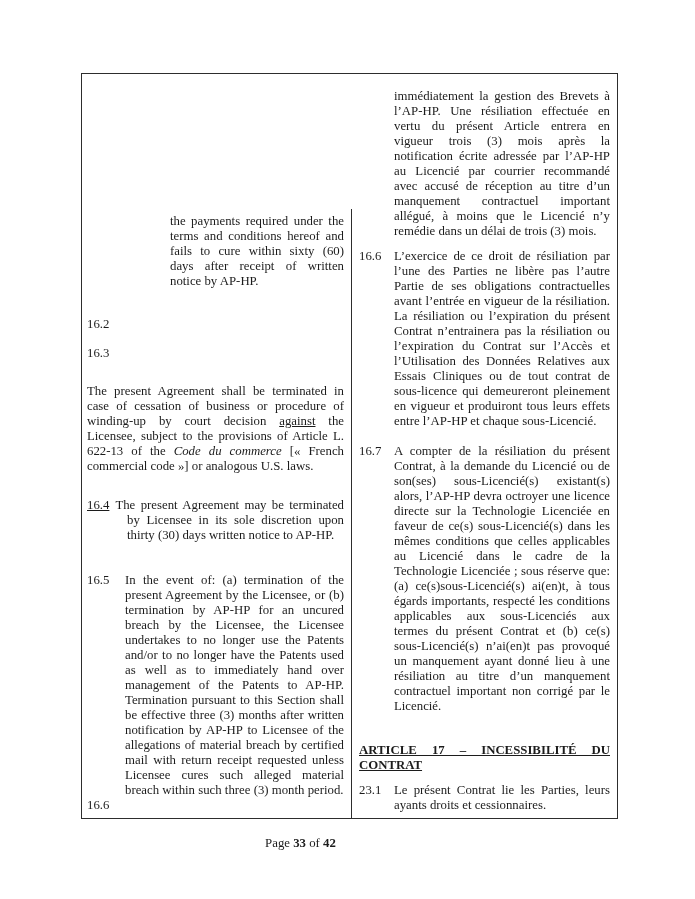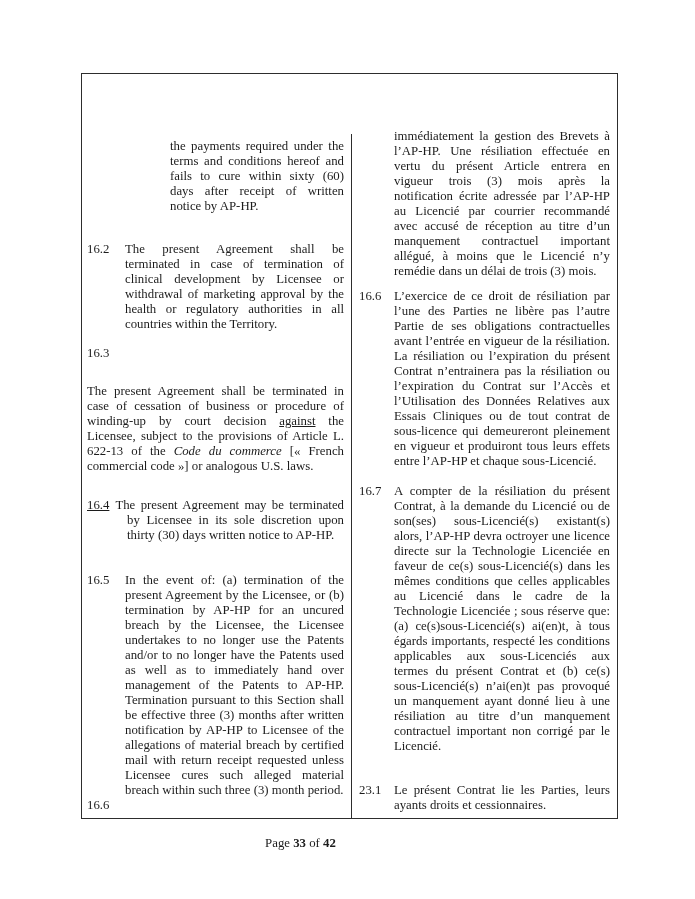--- a/index.html
+++ b/index.html
@@ -79,21 +79,20 @@
 <body>
 
 <div class="contract-table">
 
   <div class="cell cell-left">
 
     <p class="cont-en">the payments required under the terms and conditions hereof and fails to cure within sixty (60) days after receipt of written notice by AP-HP.</p>
 
     <div class="clause mb-162">
       <span class="num">16.2</span>
-      <p class="body">The present Agreement shall be terminated in case of termination of clinical development by Licensee or withdrawal of marketing approval by the health or regulatory authorities in all countries within the Territory.</p>
     </div>
 
     <div class="clause mb-163">
       <span class="num">16.3</span>
       <p class="body"><span>The present Agreement shall be terminated in case of cessation of business or procedure of winding-up by court decision </span><span class="u">against</span><span> the Licensee, subject to the provisions of Article L. 622-13 of the </span><span class="i">Code du commerce</span><span> [« French commercial code »] or analogous U.S. laws.</span></p>
     </div>
 
     <p class="hang"><span class="num-inline">16.4</span><span>The present Agreement may be terminated by Licensee in its sole discretion upon thirty (30) days written notice to AP-HP.</span></p>
 
     <div class="clause">
@@ -114,20 +113,21 @@
     <div class="clause mb-r166">
       <span class="num">16.6</span>
       <p class="body">L’exercice de ce droit de résiliation par l’une des Parties ne libère pas l’autre Partie de ses obligations contractuelles avant l’entrée en vigueur de la résiliation. La résiliation ou l’expiration du présent Contrat n’entrainera pas la résiliation ou l’expiration du Contrat sur l’Accès et l’Utilisation des Données Relatives aux Essais Cliniques ou de tout contrat de sous-licence qui demeureront pleinement en vigueur et produiront tous leurs effets entre l’AP-HP et chaque sous-Licencié.</p>
     </div>
 
     <div class="clause mb-r167">
       <span class="num">16.7</span>
       <p class="body">A compter de la résiliation du présent Contrat, à la demande du Licencié ou de son(ses) sous-Licencié(s) existant(s) alors, l’AP-HP devra octroyer une licence directe sur la Technologie Licenciée en faveur de ce(s) sous-Licencié(s) dans les mêmes conditions que celles applicables au Licencié dans le cadre de la Technologie Licenciée ; sous réserve que: (a) ce(s)sous-Licencié(s) ai(en)t, à tous égards importants, respecté les conditions applicables aux sous-Licenciés aux termes du présent Contrat et (b) ce(s) sous-Licencié(s) n’ai(en)t pas provoqué un manquement ayant donné lieu à une résiliation au titre d’un manquement contractuel important non corrigé par le Licencié.</p>
     </div>
 
+    <p class="article-heading">ARTICLE 17 – INCESSIBILITÉ DU CONTRAT</p>
 
     <div class="clause">
       <span class="num">23.1</span>
       <p class="body">Le présent Contrat lie les Parties, leurs ayants droits et cessionnaires.</p>
     </div>
 
   </div>
 </div>
 
 <div class="page-footer">

